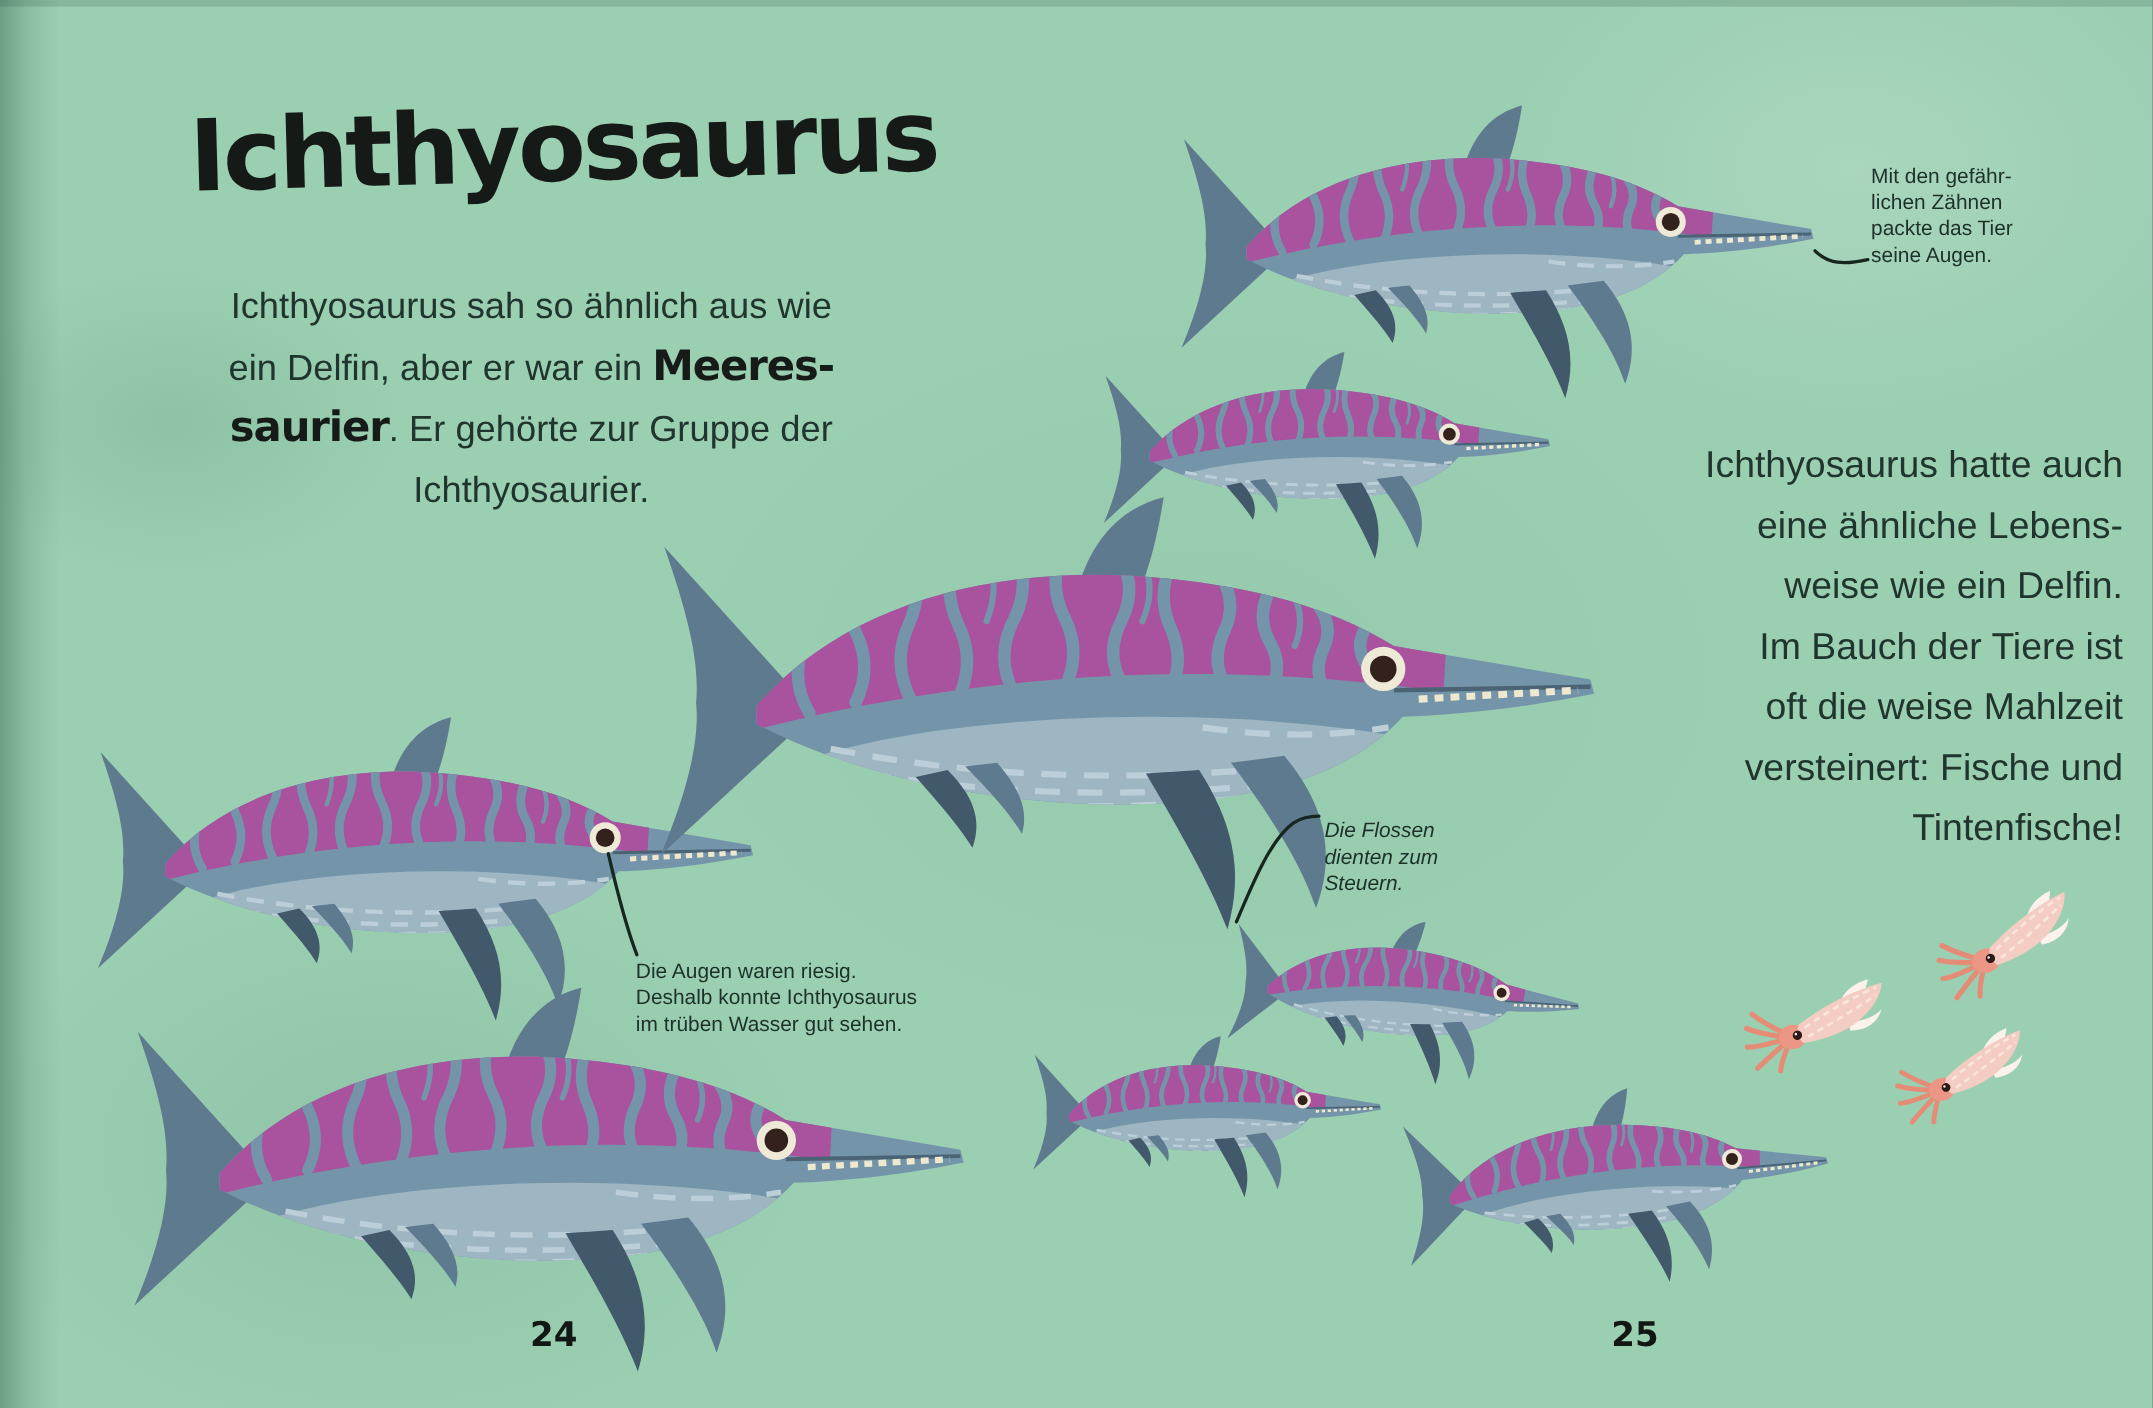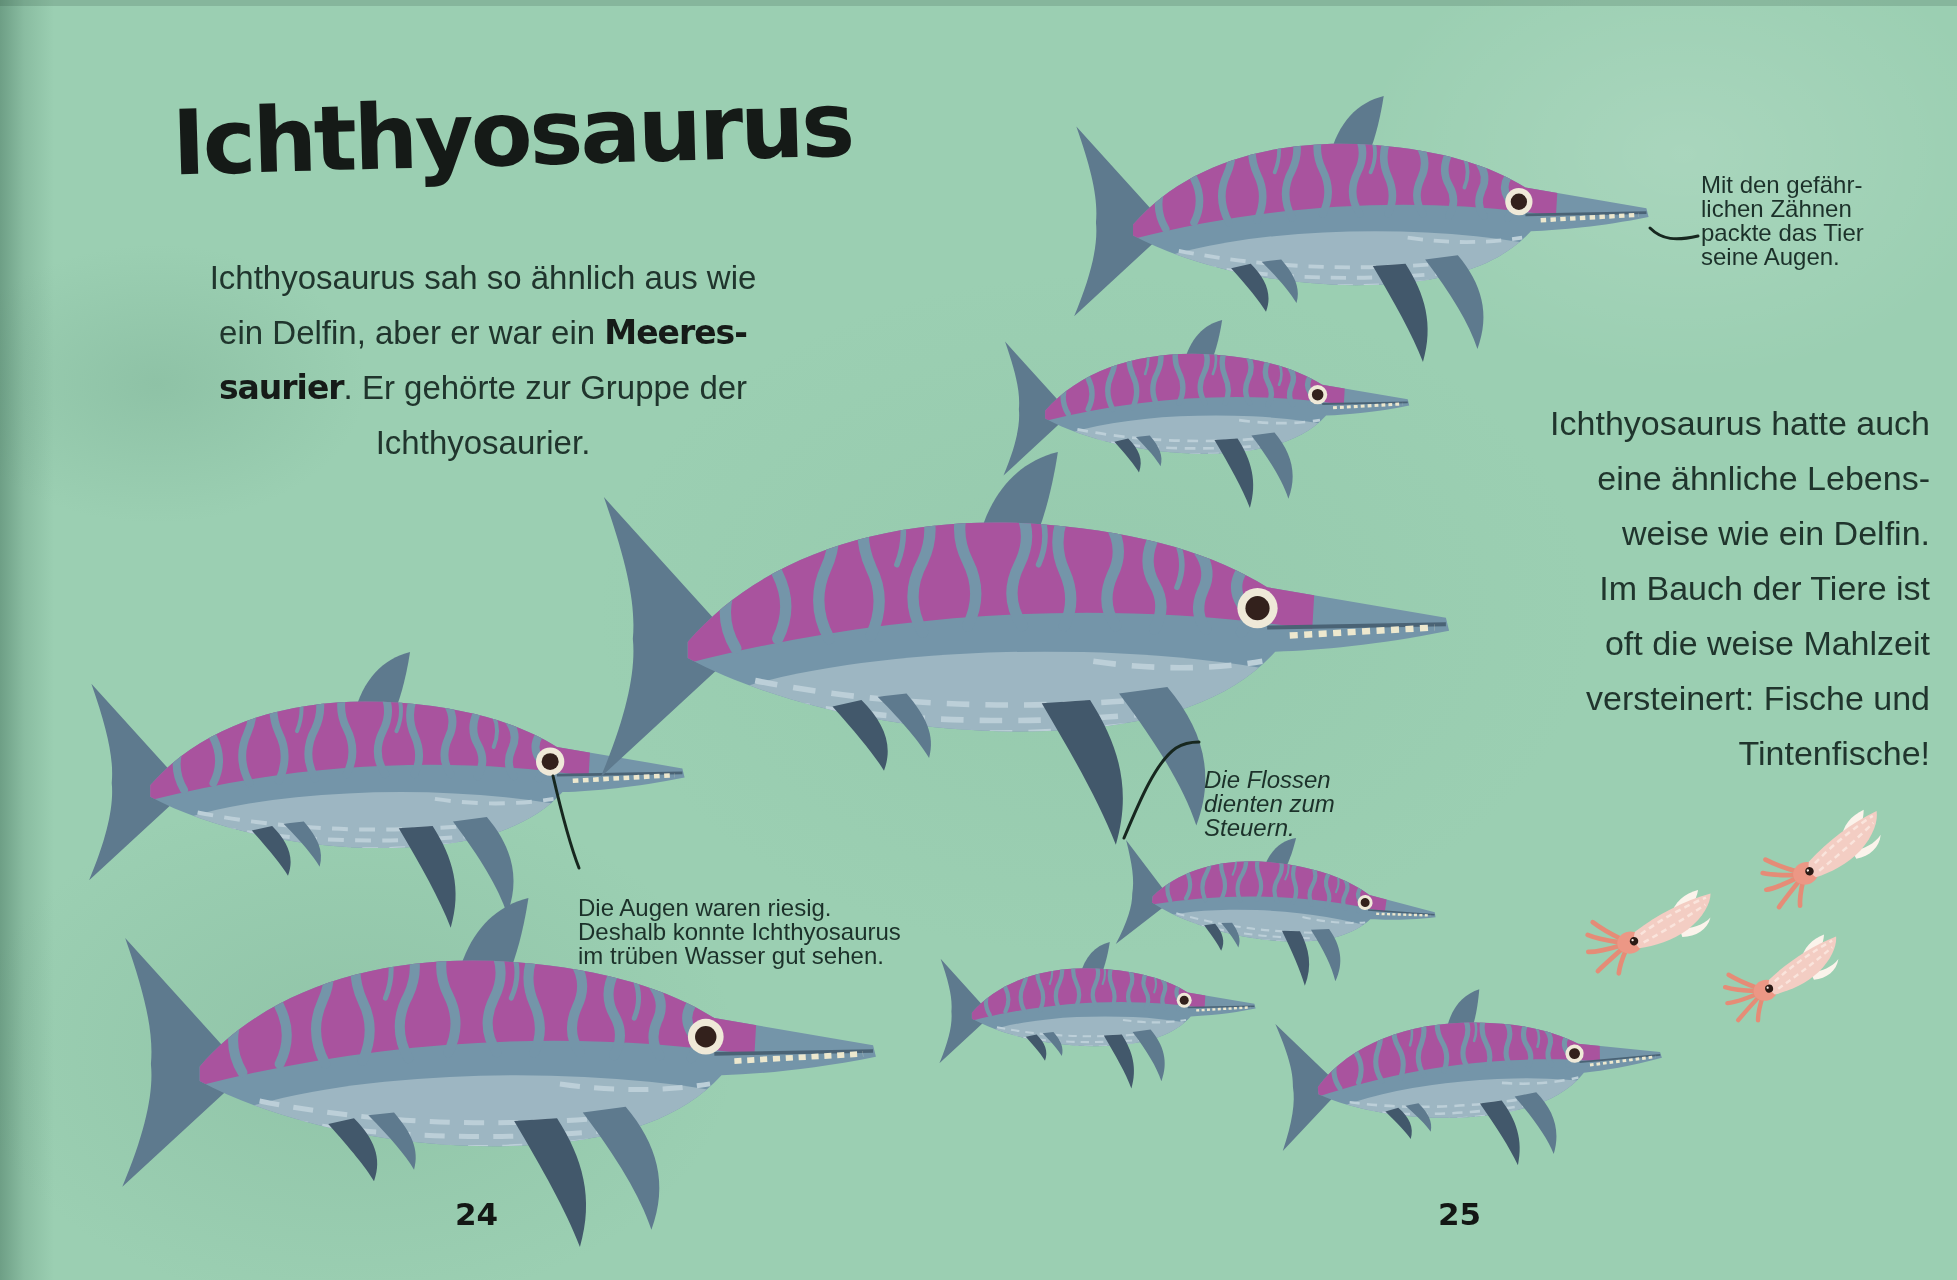--- a/index.html
+++ b/index.html
@@ -16,31 +16,31 @@
   .binding{position:absolute;left:0;top:0;bottom:0;width:54px;
     background:linear-gradient(90deg, rgba(47,92,72,.42), rgba(47,92,72,.16) 45%, rgba(47,92,72,0));}
   .top-edge{position:absolute;left:0;right:0;top:0;height:6px;background:rgba(40,70,56,.18);}
 
   .title{position:absolute;left:172px;top:84px;
     font-family:"DejaVu Sans",sans-serif;font-weight:900;font-size:90px;line-height:1.1;
     letter-spacing:-3px;color:#151a17;transform:rotate(-1.6deg);}
 
   .intro{position:absolute;left:183px;top:250px;width:600px;text-align:center;
     font-size:33px;line-height:55px;color:#20352d;}
-  .intro .brush{font-family:"DejaVu Sans",sans-serif;font-weight:800;font-size:33px;color:#161b18;letter-spacing:-1px;}
+  .intro .brush{font-family:"DejaVu Sans",sans-serif;font-weight:800;font-size:38px;color:#161b18;letter-spacing:-1px;}
 
   .rightpara{position:absolute;left:1452px;top:396px;width:478px;text-align:right;
     font-size:34px;line-height:55px;color:#20352d;}
 
-  .note{position:absolute;font-size:24px;line-height:24px;color:#1c312a;margin-top:24px;}
+  .note{position:absolute;font-size:19px;line-height:24px;color:#1c312a;}
   .note-teeth{left:1701px;top:149px;}
   .note-fins{left:1204px;top:744px;font-style:italic;}
   .note-eyes{left:578px;top:872px;}
 
-  .pagenum{position:absolute;top:1196px;width:70px;text-align:left;
+  .pagenum{position:absolute;top:1196px;width:70px;text-align:right;
     font-family:"DejaVu Sans",sans-serif;font-weight:800;font-size:31px;color:#13171 4;color:#131714;}
   .pagenum-left{left:455px;}
   .pagenum-right{left:1438px;}
 
   svg.scene{position:absolute;left:0;top:0;}
 </style>
 </head>
 <body>
 
 <div class="spread">

